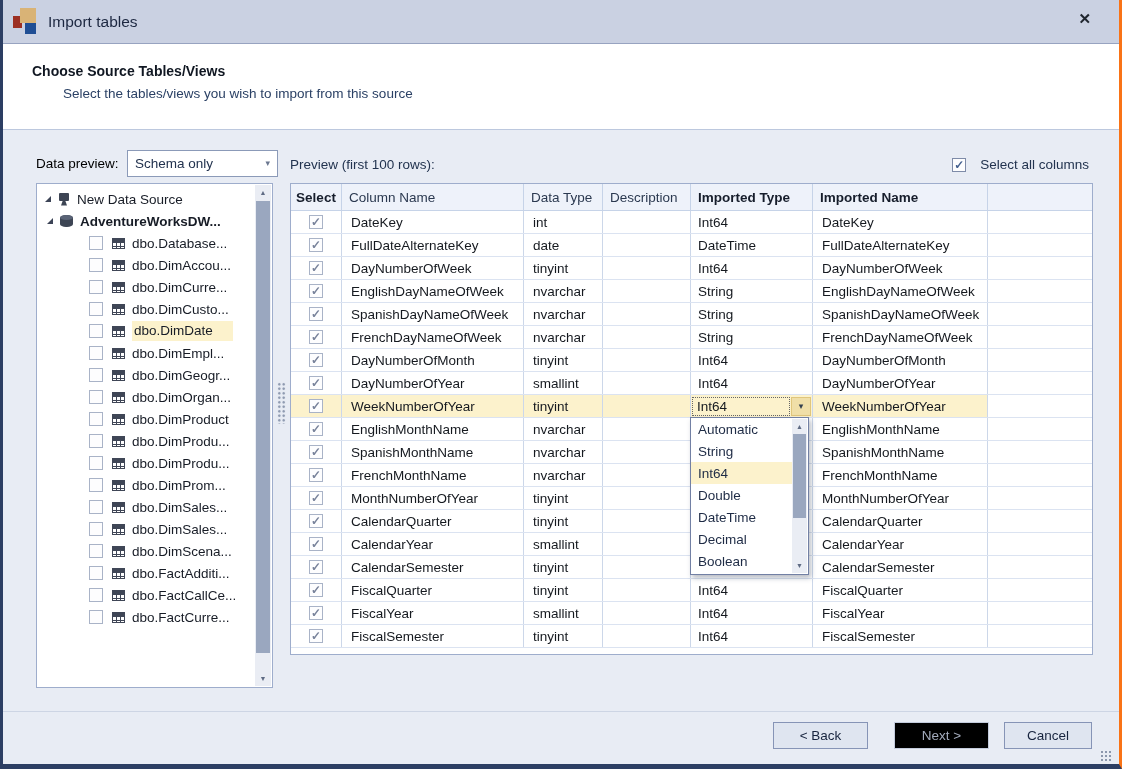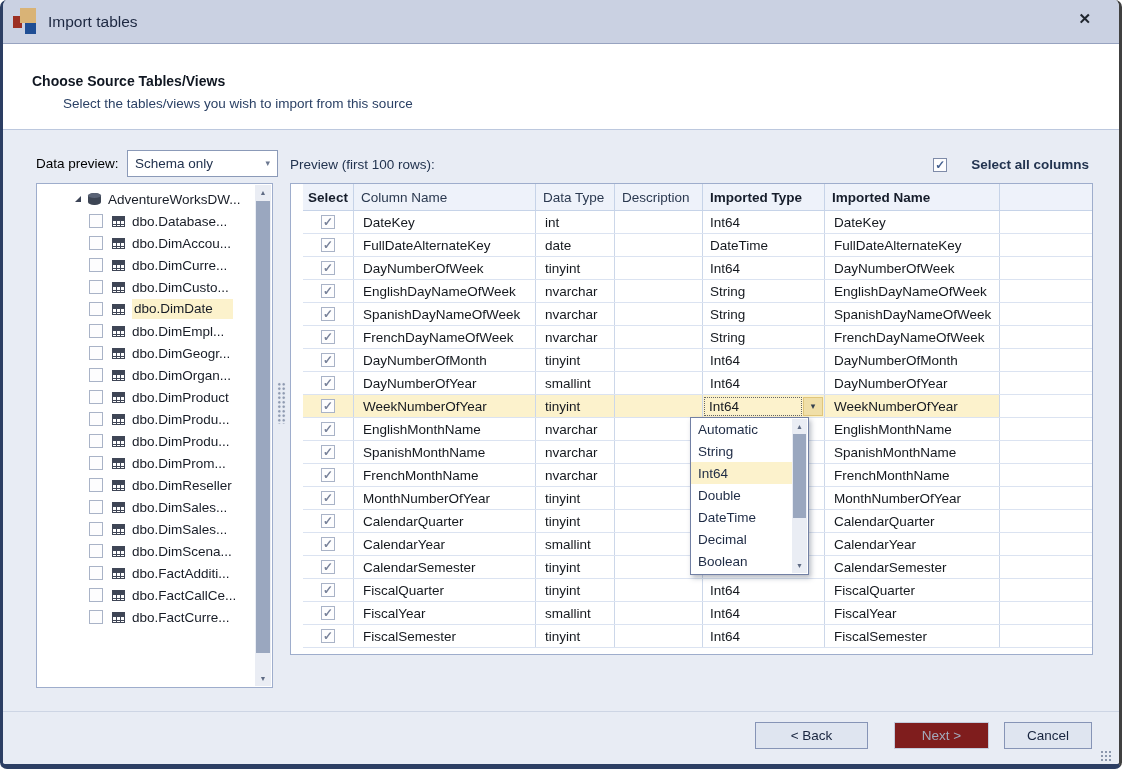--- a/index.html
+++ b/index.html
@@ -1,47 +1,47 @@
 <!DOCTYPE html>
 <html><head>
 <meta charset="utf-8">
 <style>
   html,body{margin:0;padding:0;background:#fff;}
   *{box-sizing:border-box;}
   .window{
     width:1122px;height:769px;position:relative;
-    border-left:3px solid #2c3e63;border-right:3px solid #404040;border-bottom:5px solid #2c3e63;
+    border-left:3px solid #2c3e63;border-right:3px solid #f97316;border-bottom:5px solid #2c3e63;
     display:flex;flex-direction:column;
     font-family:"Liberation Sans",sans-serif;font-size:13.5px;color:#1a2233;
-    overflow:hidden;background:#e8ecf4;border-radius:7px;
+    overflow:hidden;background:#e8ecf4;
   }
   
   .titlebar{height:44px;background:#cad1e2;border-bottom:1px solid #97a3c0;position:relative;display:flex;align-items:center;}
   .app-icon{position:relative;width:26px;height:30px;margin-left:10px;display:inline-block;}
   .app-icon .sq{position:absolute;display:block;}
   .sq-r{left:0;top:9px;width:9px;height:12px;background:#9c2f23;z-index:1;}
   .sq-t{left:7px;top:1px;width:16px;height:15px;background:#d9b376;z-index:2;}
   .sq-b{left:12px;top:16px;width:11px;height:11px;background:#1f4e94;z-index:3;}
   .wtitle{margin-left:9px;font-size:15.5px;color:#1c2740;}
   .close{position:absolute;right:28px;top:11px;font-size:15px;font-weight:bold;color:#20262f;cursor:pointer;line-height:1;}
   
   .headerband{height:86px;background:#ffffff;border-bottom:1px solid #bcc8de;}
-  .h1{margin:29px 0 0 29px;font-weight:bold;font-size:14px;color:#101722;}
+  .h1{margin:19px 0 0 29px;font-weight:bold;font-size:14px;color:#101722;}
   .h2{margin:7px 0 0 60px;font-size:13.5px;color:#2b4165;}
   
   .content{flex:1;position:relative;background:#e8ecf4;}
   .dp-label{position:absolute;left:33px;top:26px;color:#000000;}
   .combo{position:absolute;left:124px;top:20px;width:151px;height:27px;background:#fff;border:1px solid #8b9ab8;display:flex;align-items:center;padding-left:7px;color:#22324e;}
   .combo-arrow{position:absolute;right:7px;top:7px;font-size:9px;color:#6b7890;}
   
   .tree{position:absolute;left:33px;top:53px;width:237px;height:505px;background:#fff;border:1px solid #9eadcc;overflow:hidden;}
   .tree-items{padding-top:4px;overflow:hidden;height:100%;}
   .titem{height:22px;display:flex;align-items:center;white-space:nowrap;}
   .lv1{padding-left:8px;}
-  .lv2{padding-left:38px;}
+  .lv2{padding-left:10px;font-weight:bold;}
   .lv3{padding-left:52px;}
   .expander{width:0;height:0;border-left:6px solid transparent;border-bottom:6px solid #3c4456;margin-right:7px;flex:none;}
   .srv-icon{width:12px;height:13px;position:relative;margin-right:7px;flex:none;}
   .srv-icon:before{content:"";position:absolute;left:1px;top:0;width:10px;height:8px;background:#3d4554;border-radius:1px;}
   .srv-icon:after{content:"";position:absolute;left:3px;top:8px;width:6px;height:5px;background:#3d4554;clip-path:polygon(30% 0,70% 0,100% 100%,0 100%);}
   .db-icon{width:13px;height:12px;position:relative;margin-right:7px;flex:none;background:#3d4554;border-radius:6px/3px;}
   .db-icon:before{content:"";position:absolute;left:0;top:0;width:13px;height:5px;background:#5a6376;border-radius:50%;}
   .tbl-icon{width:13px;height:11px;flex:none;margin-right:7px;border:1px solid #3f4656;
     background:
       linear-gradient(#3f4656,#3f4656) 0 0/100% 3px no-repeat,
@@ -61,22 +61,22 @@
   .sarrow{position:absolute;left:0;right:0;height:15px;display:flex;align-items:center;justify-content:center;font-size:7px;color:#5f6b84;}
   .sarrow.up{top:0;}
   .sarrow.down{bottom:0;}
   .sthumb{position:absolute;left:1px;right:1px;background:#9aa7bf;}
   .tree .sthumb{top:16px;height:452px;}
   .splitter{position:absolute;left:274px;top:252px;width:9px;height:42px;
     background:radial-gradient(circle,#8a96ad 1px,transparent 1.4px) 0 0/4.5px 4.5px;}
   
   .pv-label{position:absolute;left:287px;top:27px;color:#22334f;}
   .selectall{position:absolute;right:30px;top:27px;display:flex;align-items:center;cursor:default;}
-  .sa-label{margin-left:24px;color:#22334f;font-weight:bold;}
-  .grid{position:absolute;left:287px;top:53px;width:803px;height:472px;background:#fff;border:1px solid #9eadcc;overflow:hidden;padding-left:12px;}
+  .sa-label{margin-left:14px;color:#22334f;}
+  .grid{position:absolute;left:287px;top:53px;width:803px;height:472px;background:#fff;border:1px solid #9eadcc;overflow:hidden;}
   .ghead{display:flex;height:27px;background:#eef2fa;border-bottom:1px solid #c6d3e8;}
   .hc{border-right:1px solid #c6d3e8;display:flex;align-items:center;padding-left:7px;color:#2b3950;white-space:nowrap;overflow:hidden;}
   .hc.b{font-weight:bold;color:#161d2b;}
   .c0{width:51px;flex:none;}
   .c1{width:182px;flex:none;}
   .c2{width:79px;flex:none;}
   .c3{width:88px;flex:none;}
   .c4{width:122px;flex:none;}
   .c5{width:175px;flex:none;}
   .c6{flex:1;border-right:none !important;}
@@ -94,24 +94,24 @@
   
   .ddl{position:absolute;left:687px;top:287px;width:119px;height:158px;background:#fff;border:1px solid #7280a4;box-shadow:2px 3px 5px rgba(50,60,85,.35);z-index:10;}
   .ddl-items{margin-right:16px;}
   .opt{height:22px;display:flex;align-items:center;padding-left:7px;color:#1e2b45;cursor:pointer;white-space:nowrap;}
   .opt.sel{background:#fcf2cc;}
   .ddl .vscroll{width:15px;}
   .ddl .sthumb{top:15px;height:84px;}
   
   .footline{position:absolute;left:0;right:0;top:581px;height:1px;background:#cdd5e4;}
   .btn{position:absolute;top:592px;height:27px;background:#dfe5f0;border:1px solid #8694b6;color:#17243e;font-family:"Liberation Sans",sans-serif;font-size:13.5px;cursor:pointer;padding:0;}
-  .btn-back{left:752px;width:113px;}
+  .btn-back{left:770px;width:95px;}
   .btn-next{left:891px;width:95px;}
   .btn-cancel{left:1001px;width:88px;}
-  .btn.disabled{border-color:#c3cbdc;color:#a3abbc;background:#7f1d1d;cursor:default;}
+  .btn.disabled{border-color:#c3cbdc;color:#a3abbc;background:#000000;cursor:default;}
   .grip{position:absolute;right:7px;top:620px;width:12px;height:12px;
     background:radial-gradient(circle,#8b97ad 1px,transparent 1.4px) 0 0/4px 4px;}
 </style>
 </head>
 <body>
 
 <div class="window">
 
   <div class="titlebar">
     <span class="app-icon">
@@ -131,20 +131,25 @@
   <div class="content">
 
     <span class="dp-label">Data preview:</span>
     <div class="combo">
       <span>Schema only</span>
       <span class="combo-arrow">▾</span>
     </div>
 
     <div class="tree">
       <div class="tree-items" id="treeItems">
+          <div class="titem lv1">
+            <span class="expander"></span>
+            <span class="srv-icon"></span>
+            <span class="tlabel">New Data Source</span>
+          </div>
           <div class="titem lv2">
             <span class="expander"></span>
             <span class="db-icon"></span>
             <span class="tlabel">AdventureWorksDW...</span>
           </div>
           <div class="titem lv3">
             <span class="cb"></span>
             <span class="tbl-icon"></span>
             <span class="tlabel">dbo.Database...</span>
           </div>
@@ -195,25 +200,20 @@
           </div>
           <div class="titem lv3">
             <span class="cb"></span>
             <span class="tbl-icon"></span>
             <span class="tlabel">dbo.DimProdu...</span>
           </div>
           <div class="titem lv3">
             <span class="cb"></span>
             <span class="tbl-icon"></span>
             <span class="tlabel">dbo.DimProm...</span>
-          </div>
-          <div class="titem lv3">
-            <span class="cb"></span>
-            <span class="tbl-icon"></span>
-            <span class="tlabel">dbo.DimReseller</span>
           </div>
           <div class="titem lv3">
             <span class="cb"></span>
             <span class="tbl-icon"></span>
             <span class="tlabel">dbo.DimSales...</span>
           </div>
           <div class="titem lv3">
             <span class="cb"></span>
             <span class="tbl-icon"></span>
             <span class="tlabel">dbo.DimSales...</span>

